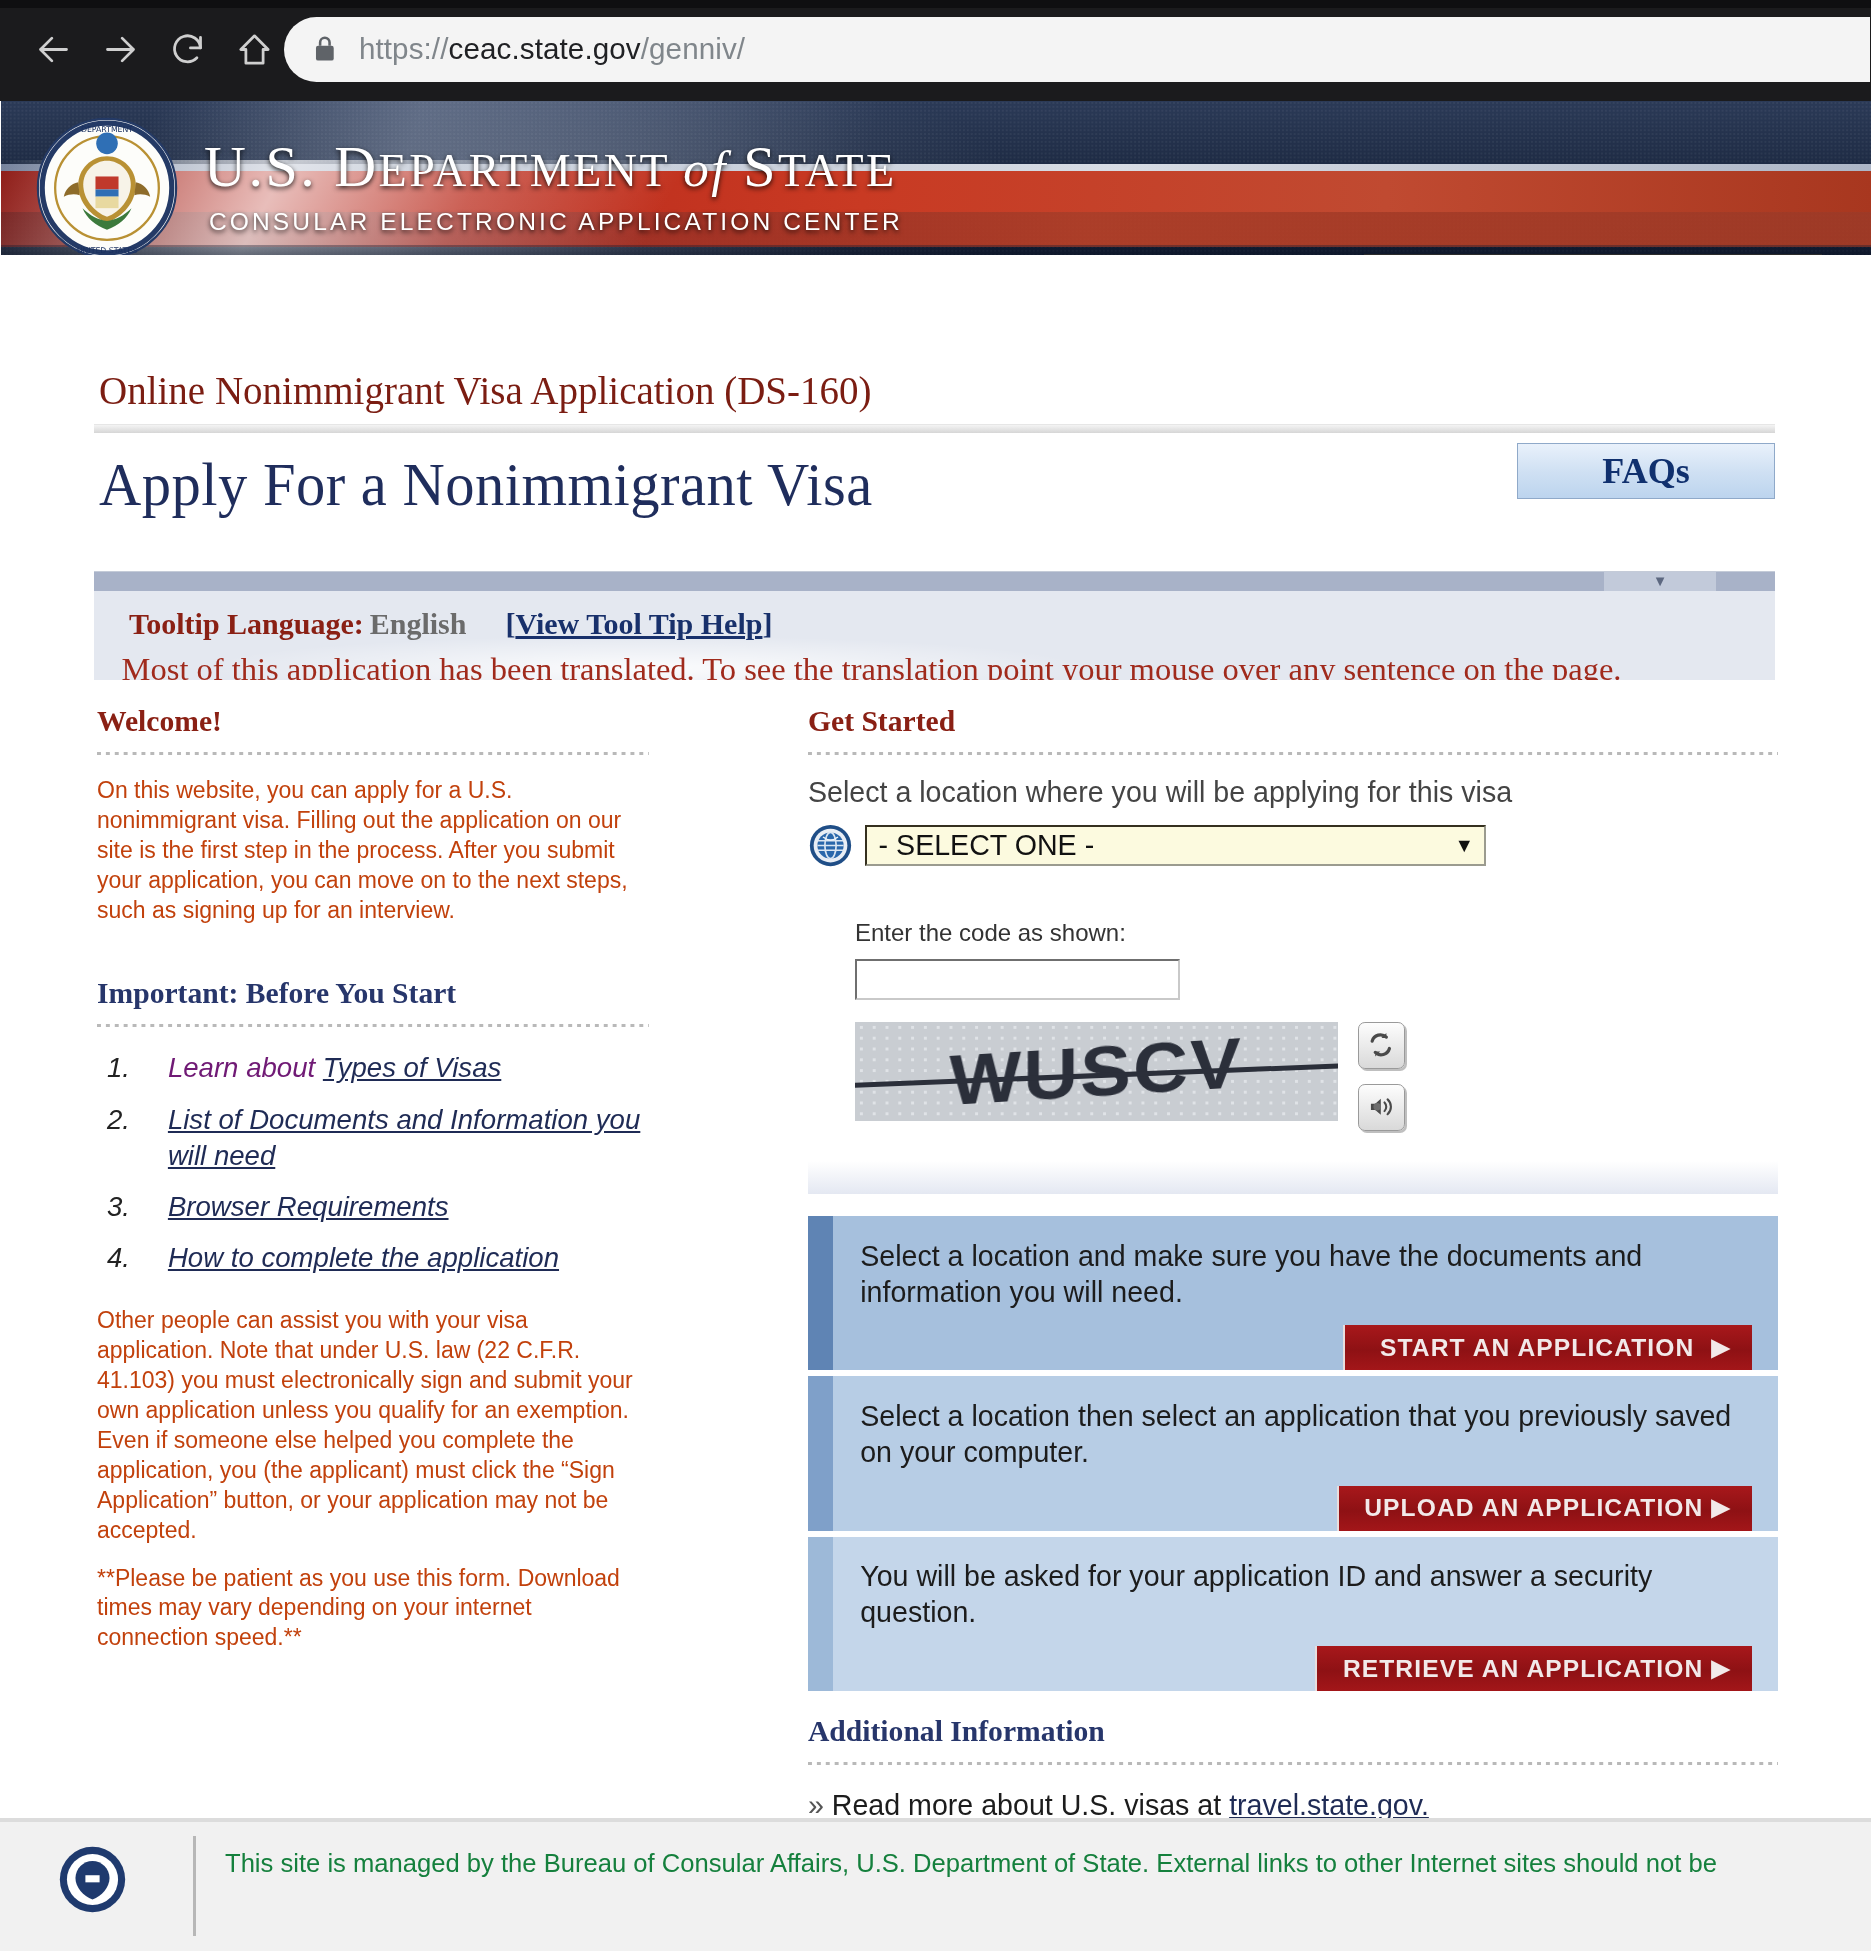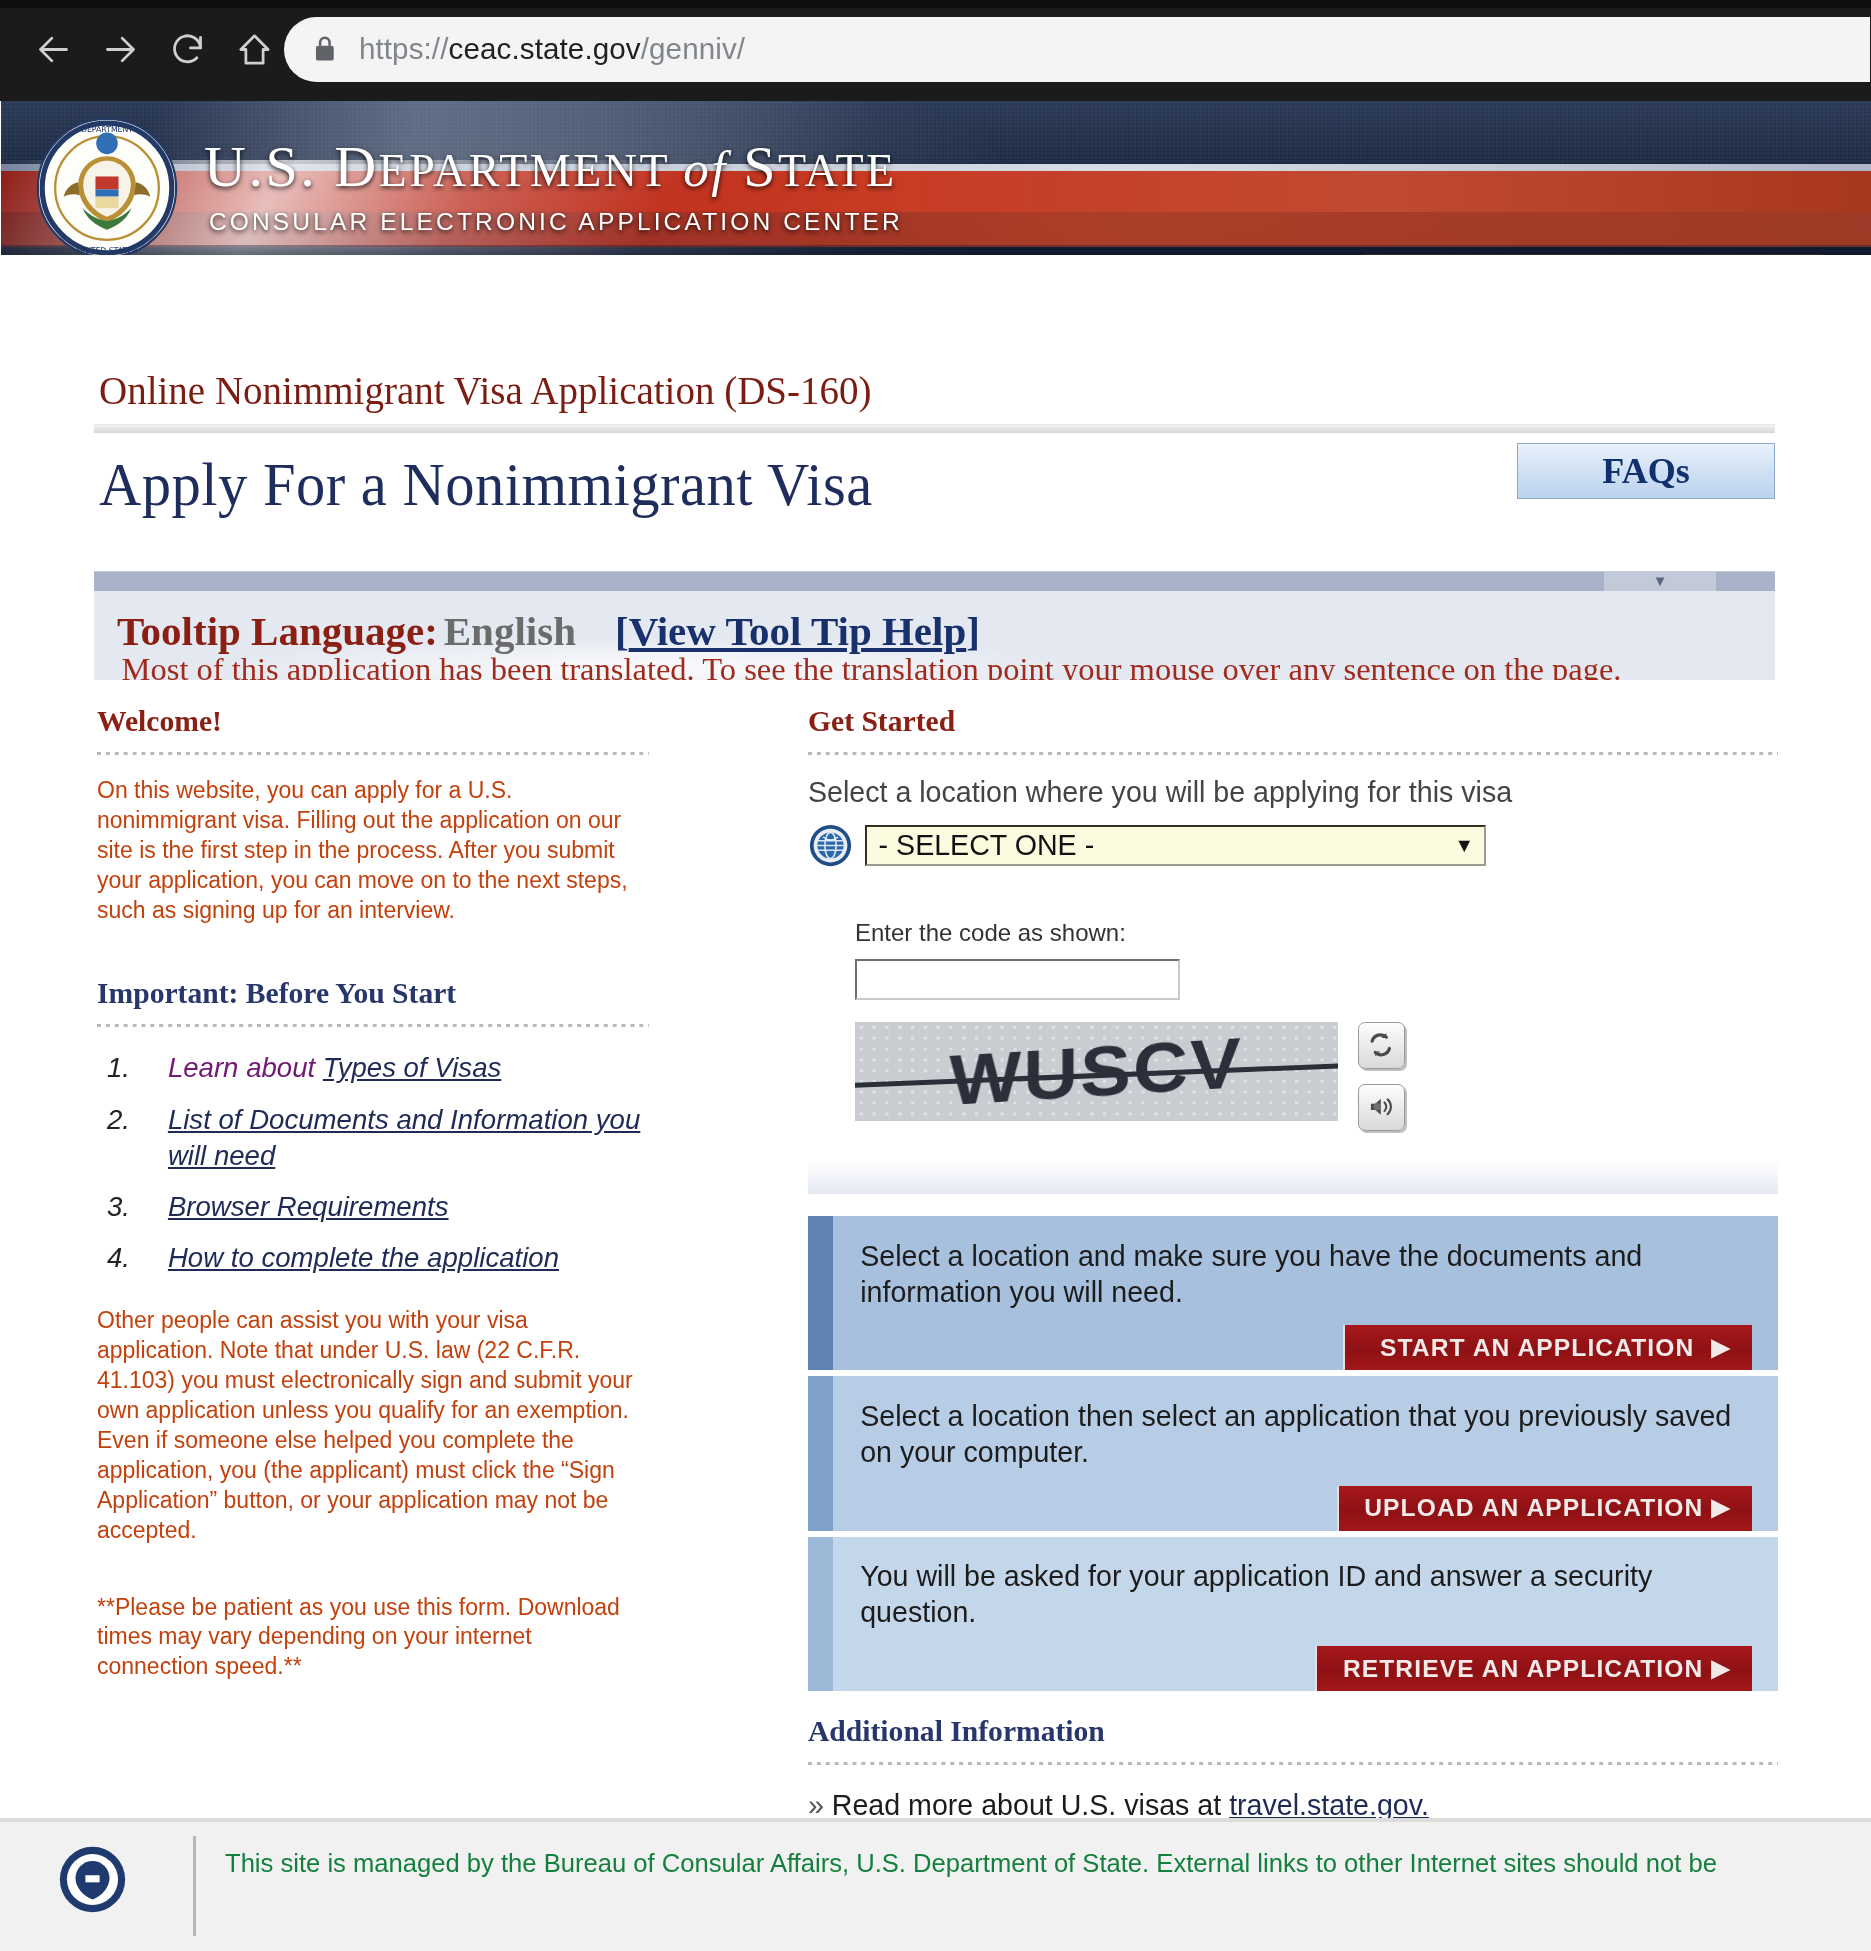--- a/index.html
+++ b/index.html
@@ -160,22 +160,22 @@
   .tooltip-bar-handle {
     position:absolute; right:59px; top:0; width:112px; height:18.7px;
     background:#c2cada; display:flex; align-items:center; justify-content:center;
     color:#5d6880; font-size:14.8px; line-height:1; cursor:pointer;
   }
   .tooltip-bar-wash {
     position:absolute; left:0; bottom:-11.8px; width:1681px; height:69px;
     background:radial-gradient(ellipse 611px 45px at 552px 45px, rgba(255,255,255,.85), rgba(255,255,255,0) 72%);
   }
   .tt-line1 {
-    position:absolute; left:23px; top:35px;
-    font-family:"Liberation Serif", serif; font-size:41px; white-space:nowrap;
+    position:absolute; left:35px; top:35px;
+    font-family:"Liberation Serif", serif; font-size:30px; white-space:nowrap;
   }
   .tt-line1 .tt-label { color:#8a2014; font-weight:bold; }
   .tt-line1 .tt-val { color:#6b6b6b; font-weight:bold; margin-left:5.9px; }
   .tt-line1 .tt-link {
     color:#18306b; font-weight:bold; margin-left:39px; cursor:pointer;
   }
   .tt-line1 .tt-link u { text-decoration:underline; }
   .tt-line2 {
     position:absolute; left:27.6px; top:79px;
     font-family:"Liberation Serif", serif; font-size:32.5px; color:#a02a1c;
@@ -438,21 +438,21 @@
         <span class="ol-num">3.</span>
         <span><span class="ol-link">Browser Requirements</span></span>
       </li>
       <li>
         <span class="ol-num">4.</span>
         <span><span class="ol-link">How to complete the application</span></span>
       </li>
     </ul>
 
     <div class="body-p" style="margin-top:29.6px;">Other people can assist you with your visa application. Note that under U.S. law (22 C.F.R. 41.103) you must electronically sign and submit your own application unless you qualify for an exemption. Even if someone else helped you complete the application, you (the applicant) must click the “Sign Application” button, or your application may not be accepted.</div>
-    <div class="body-p" style="margin-top:47px;">**Please be patient as you use this form. Download times may vary depending on your internet connection speed.**</div>
+    <div class="body-p" style="margin-top:18px;">**Please be patient as you use this form. Download times may vary depending on your internet connection speed.**</div>
   </div>
 
   <div class="col-right">
     <div class="sec-head">Get Started</div>
     <div class="dot-rule"></div>
 
     <div class="loc-label">Select a location where you will be applying for this visa</div>
 
     <div class="loc-row">
       <span class="globe-icon">

